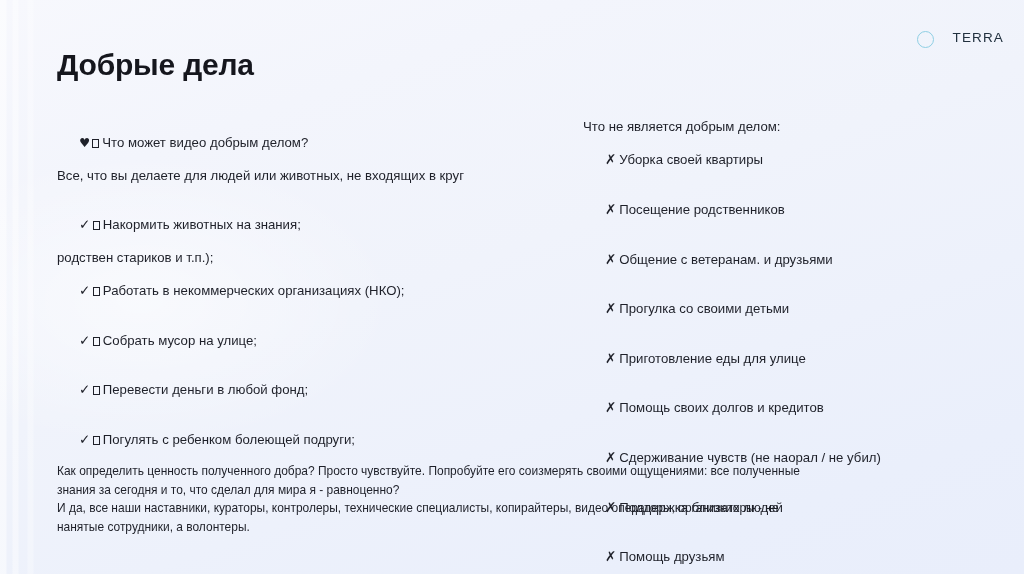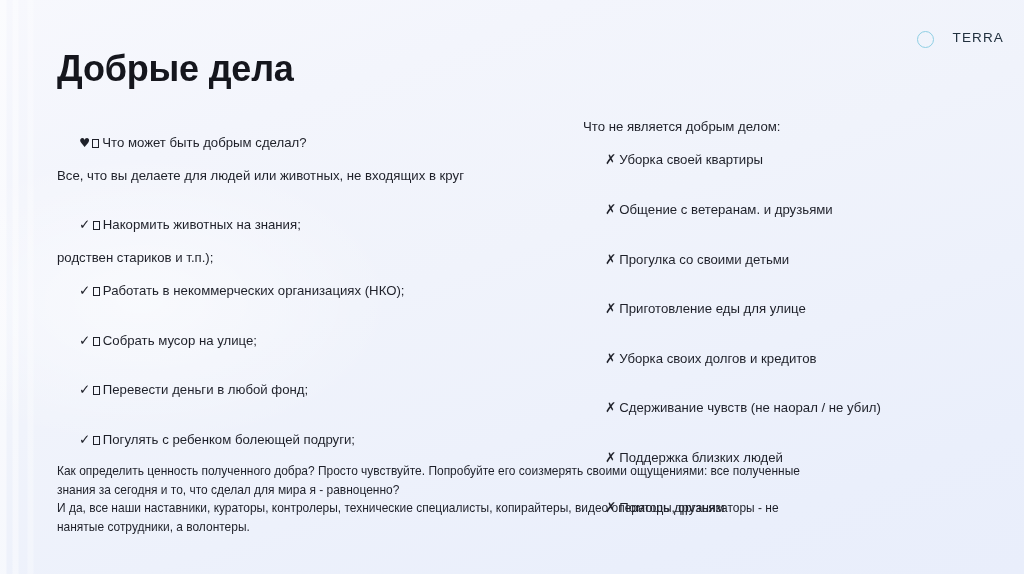--- a/index.html
+++ b/index.html
@@ -82,21 +82,21 @@
     font-weight: 400;
     line-height: 1;
     white-space: nowrap;
   }
 
   
   #title {
     position: absolute;
     left: 57px;
     top: 48px;
-    font-size: 36px;
+    font-size: 30px;
     font-weight: bold;
     color: #15161d;
     letter-spacing: -0.2px;
     line-height: 1.15;
     white-space: nowrap;
   }
 
   
   .col {
     position: absolute;
@@ -155,21 +155,21 @@
   <div id="logo">
     <span class="ring"></span>
     <span class="wordmark">TERRA</span>
   </div>
 
   <div id="title">Добрые дела</div>
 
   <div class="col" id="col-left">
 
     <div class="line">
-      <span class="mk mk-heart">♥</span><span class="tofu"></span><span>Что может быть добрым сделал?</span>
+      <span class="mk mk-heart">♥</span><span class="tofu"></span><span>Что может видео добрым делом?</span>
     </div>
 
     <div class="line">Все, что вы делаете для людей или животных, не входящих в круг</div>
 
     <div class="line blank"></div>
 
 
     <div class="line">
       <span class="mk mk-check">✓</span><span class="tofu"></span><span>Накормить животных на знания;</span>
     </div>
@@ -190,30 +190,33 @@
   </div>
 
   <div class="col" id="col-right">
 
     <div class="line">Что не является добрым делом:</div>
 
     <div class="line">
       <span class="mk mk-cross">✗</span><span>Уборка своей квартиры</span>
     </div>
     <div class="line">
+      <span class="mk mk-cross">✗</span><span>Посещение родственников</span>
+    </div>
+    <div class="line">
       <span class="mk mk-cross">✗</span><span>Общение с ветеранам. и друзьями</span>
     </div>
     <div class="line">
       <span class="mk mk-cross">✗</span><span>Прогулка со своими детьми</span>
     </div>
     <div class="line">
       <span class="mk mk-cross">✗</span><span>Приготовление еды для улице</span>
     </div>
     <div class="line">
-      <span class="mk mk-cross">✗</span><span>Уборка своих долгов и кредитов</span>
+      <span class="mk mk-cross">✗</span><span>Помощь своих долгов и кредитов</span>
     </div>
     <div class="line">
       <span class="mk mk-cross">✗</span><span>Сдерживание чувств (не наорал / не убил)</span>
     </div>
     <div class="line">
       <span class="mk mk-cross">✗</span><span>Поддержка близких людей</span>
     </div>
     <div class="line">
       <span class="mk mk-cross">✗</span><span>Помощь друзьям</span>
     </div>

